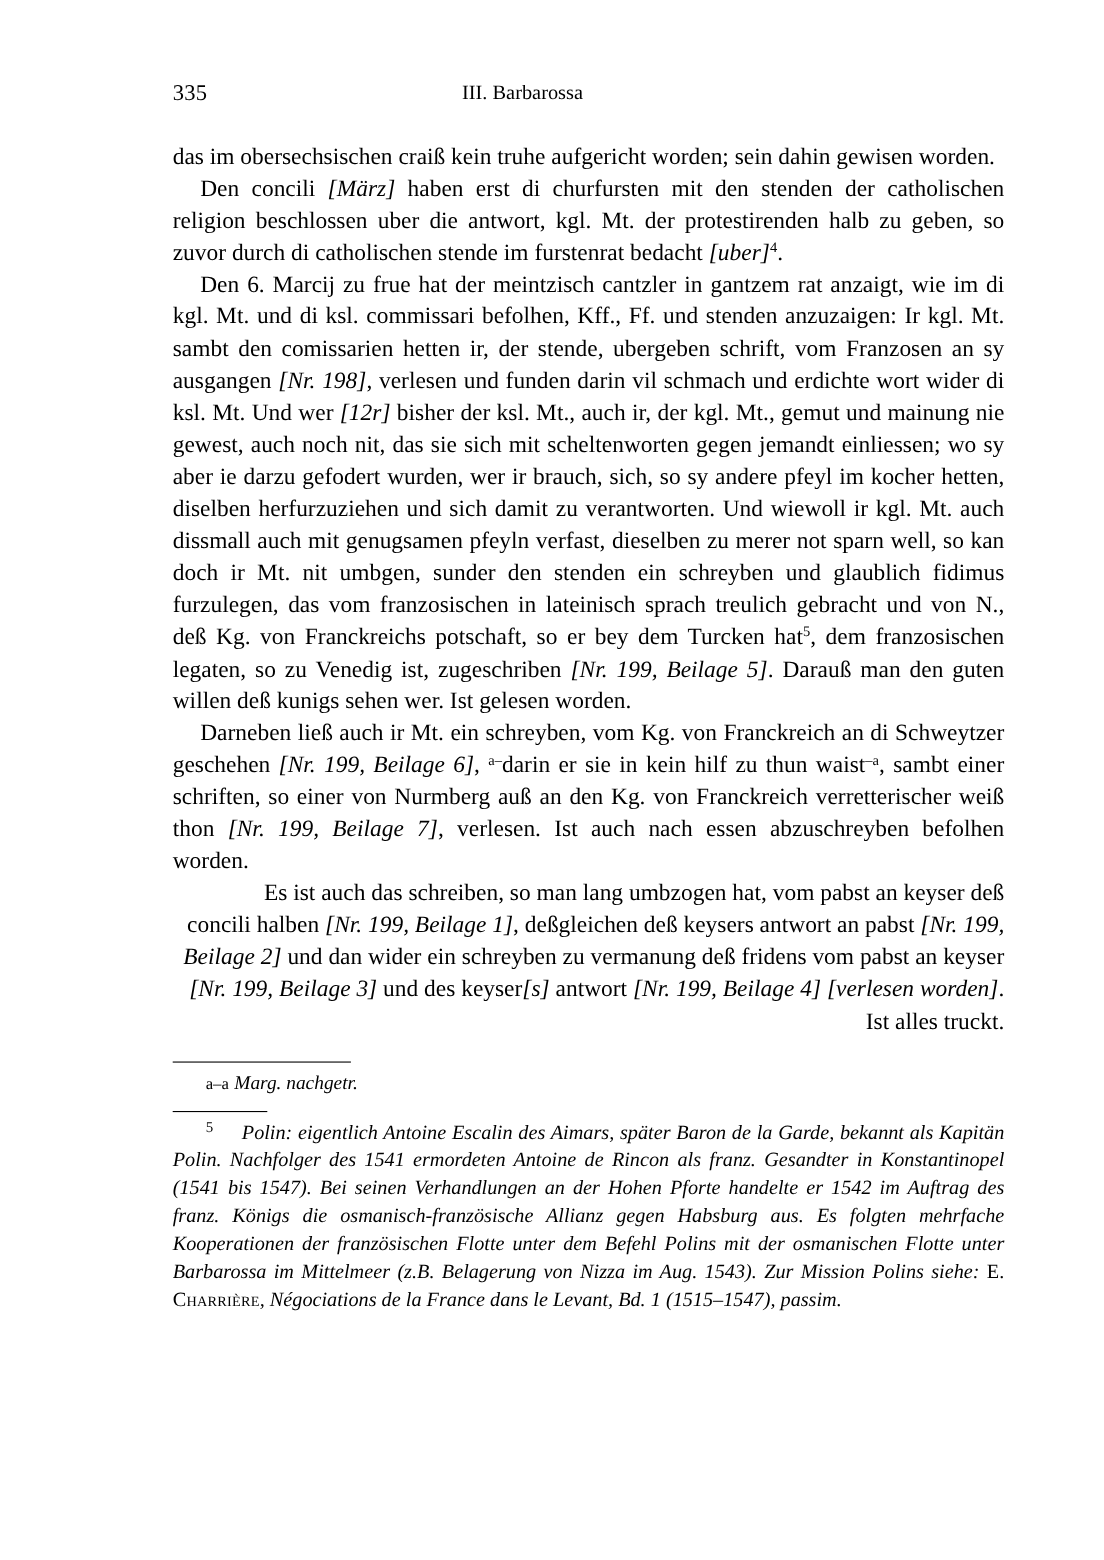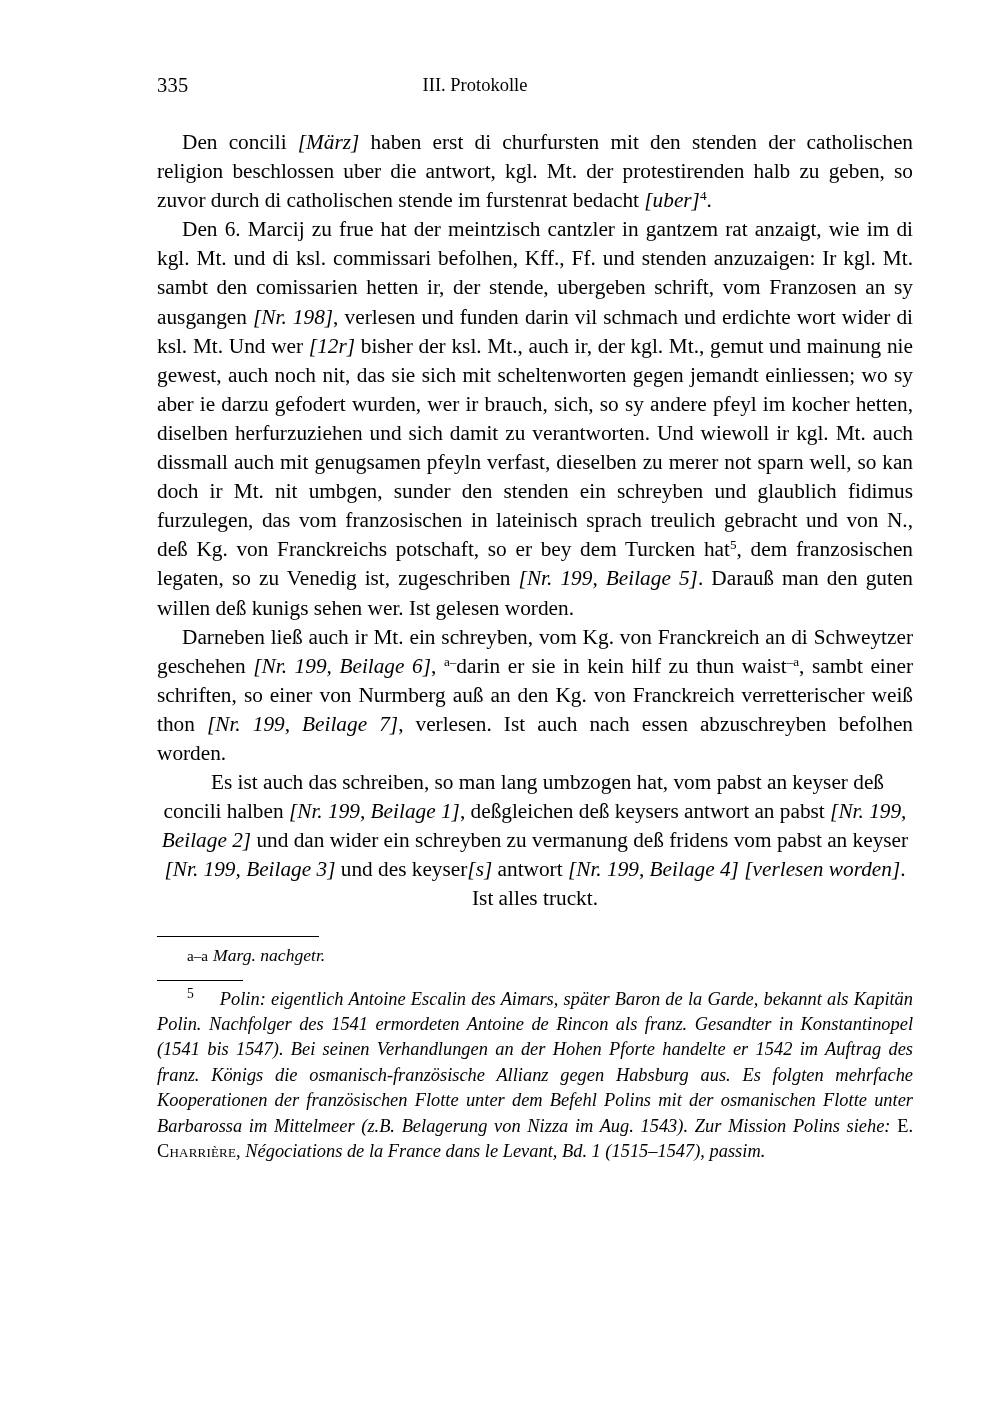--- a/index.html
+++ b/index.html
@@ -57,21 +57,21 @@
     hyphens: manual;
   }
   .body p {
     margin: 0;
     text-indent: 25px;
   }
   .body p.noindent {
     text-indent: 0;
   }
   .body p:last-child {
-    text-align: center;
+    text-align: right;
   }
 
   i, .ital {
     font-style: italic;
   }
 
   sup.fn {
     font-size: 0.62em;
     vertical-align: 0.52em;
     line-height: 0;
@@ -145,24 +145,25 @@
     font-style: normal;
   }
 </style>
 </head>
 <body>
 
 <div class="page">
 
   <div class="runhead">
     <span class="folio">335</span>
-    <span class="title">III. Protokolle</span>
+    <span class="title">III. Barbarossa</span>
   </div>
 
   <div class="body" id="body-text">
+      <p class="noindent"><span>das im obersechsischen craiß kein truhe aufgericht worden; sein dahin gewisen worden.</span></p>
       <p><span>Den concili </span><i>[März]</i><span> haben erst di churfursten mit den stenden der catholischen religion beschlossen uber die antwort, kgl. Mt. der protestirenden halb zu geben, so zuvor durch di catholischen stende im fursten­rat bedacht </span><i>[uber]</i><sup class="fn">4</sup><span>.</span></p>
       <p><span>Den 6. Marcij zu frue hat der meintzisch cantzler in gantzem rat anzaigt, wie im di kgl. Mt. und di ksl. commissari befolhen, Kff., Ff. und stenden anzuzaigen: Ir kgl. Mt. sambt den comissarien hetten ir, der stende, ubergeben schrift, vom Franzosen an sy ausgangen </span><i>[Nr. 198]</i><span>, verlesen und funden darin vil schmach und erdichte wort wider di ksl. Mt. Und wer </span><i>[12r]</i><span> bisher der ksl. Mt., auch ir, der kgl. Mt., gemut und mainung nie gewest, auch noch nit, das sie sich mit scheltenworten gegen jemandt einliessen; wo sy aber ie darzu gefodert wurden, wer ir brauch, sich, so sy andere pfeyl im kocher hetten, diselben herfurzuziehen und sich damit zu verantworten. Und wiewoll ir kgl. Mt. auch dissmall auch mit genugsamen pfeyln verfast, dieselben zu merer not sparn well, so kan doch ir Mt. nit umbgen, sunder den stenden ein schreyben und glaublich fidimus furzulegen, das vom franzosischen in lateinisch sprach treulich gebracht und von N., deß Kg. von Franckreichs potschaft, so er bey dem Turcken hat</span><sup class="fn">5</sup><span>, dem franzosischen legaten, so zu Venedig ist, zugeschriben </span><i>[Nr. 199, Beilage 5]</i><span>. Darauß man den guten willen deß kunigs sehen wer. Ist gelesen worden.</span></p>
       <p><span>Darneben ließ auch ir Mt. ein schreyben, vom Kg. von Franckreich an di Schweytzer geschehen </span><i>[Nr. 199, Beilage 6]</i><span>, </span><sup class="app">a–</sup><span>darin er sie in kein hilf zu thun waist</span><sup class="app">–a</sup><span>, sambt einer schriften, so einer von Nurmberg auß an den Kg. von Franckreich verretterischer weiß thon </span><i>[Nr. 199, Beilage 7]</i><span>, verlesen. Ist auch nach essen abzuschreyben befolhen worden.</span></p>
       <p><span>Es ist auch das schreiben, so man lang umbzogen hat, vom pabst an keyser deß concili halben </span><i>[Nr. 199, Beilage 1]</i><span>, deßgleichen deß keysers antwort an pabst </span><i>[Nr. 199, Beilage 2]</i><span> und dan wider ein schreyben zu vermanung deß fridens vom pabst an keyser </span><i>[Nr. 199, Beilage 3]</i><span> und des keyser</span><i>[s]</i><span> antwort </span><i>[Nr. 199, Beilage 4] [verlesen worden]</i><span>. Ist alles truckt.</span></p>
     </div>
 
   <div class="notes">
 
     <div class="rule-app"></div>
     <div class="apparatus" id="apparatus">

